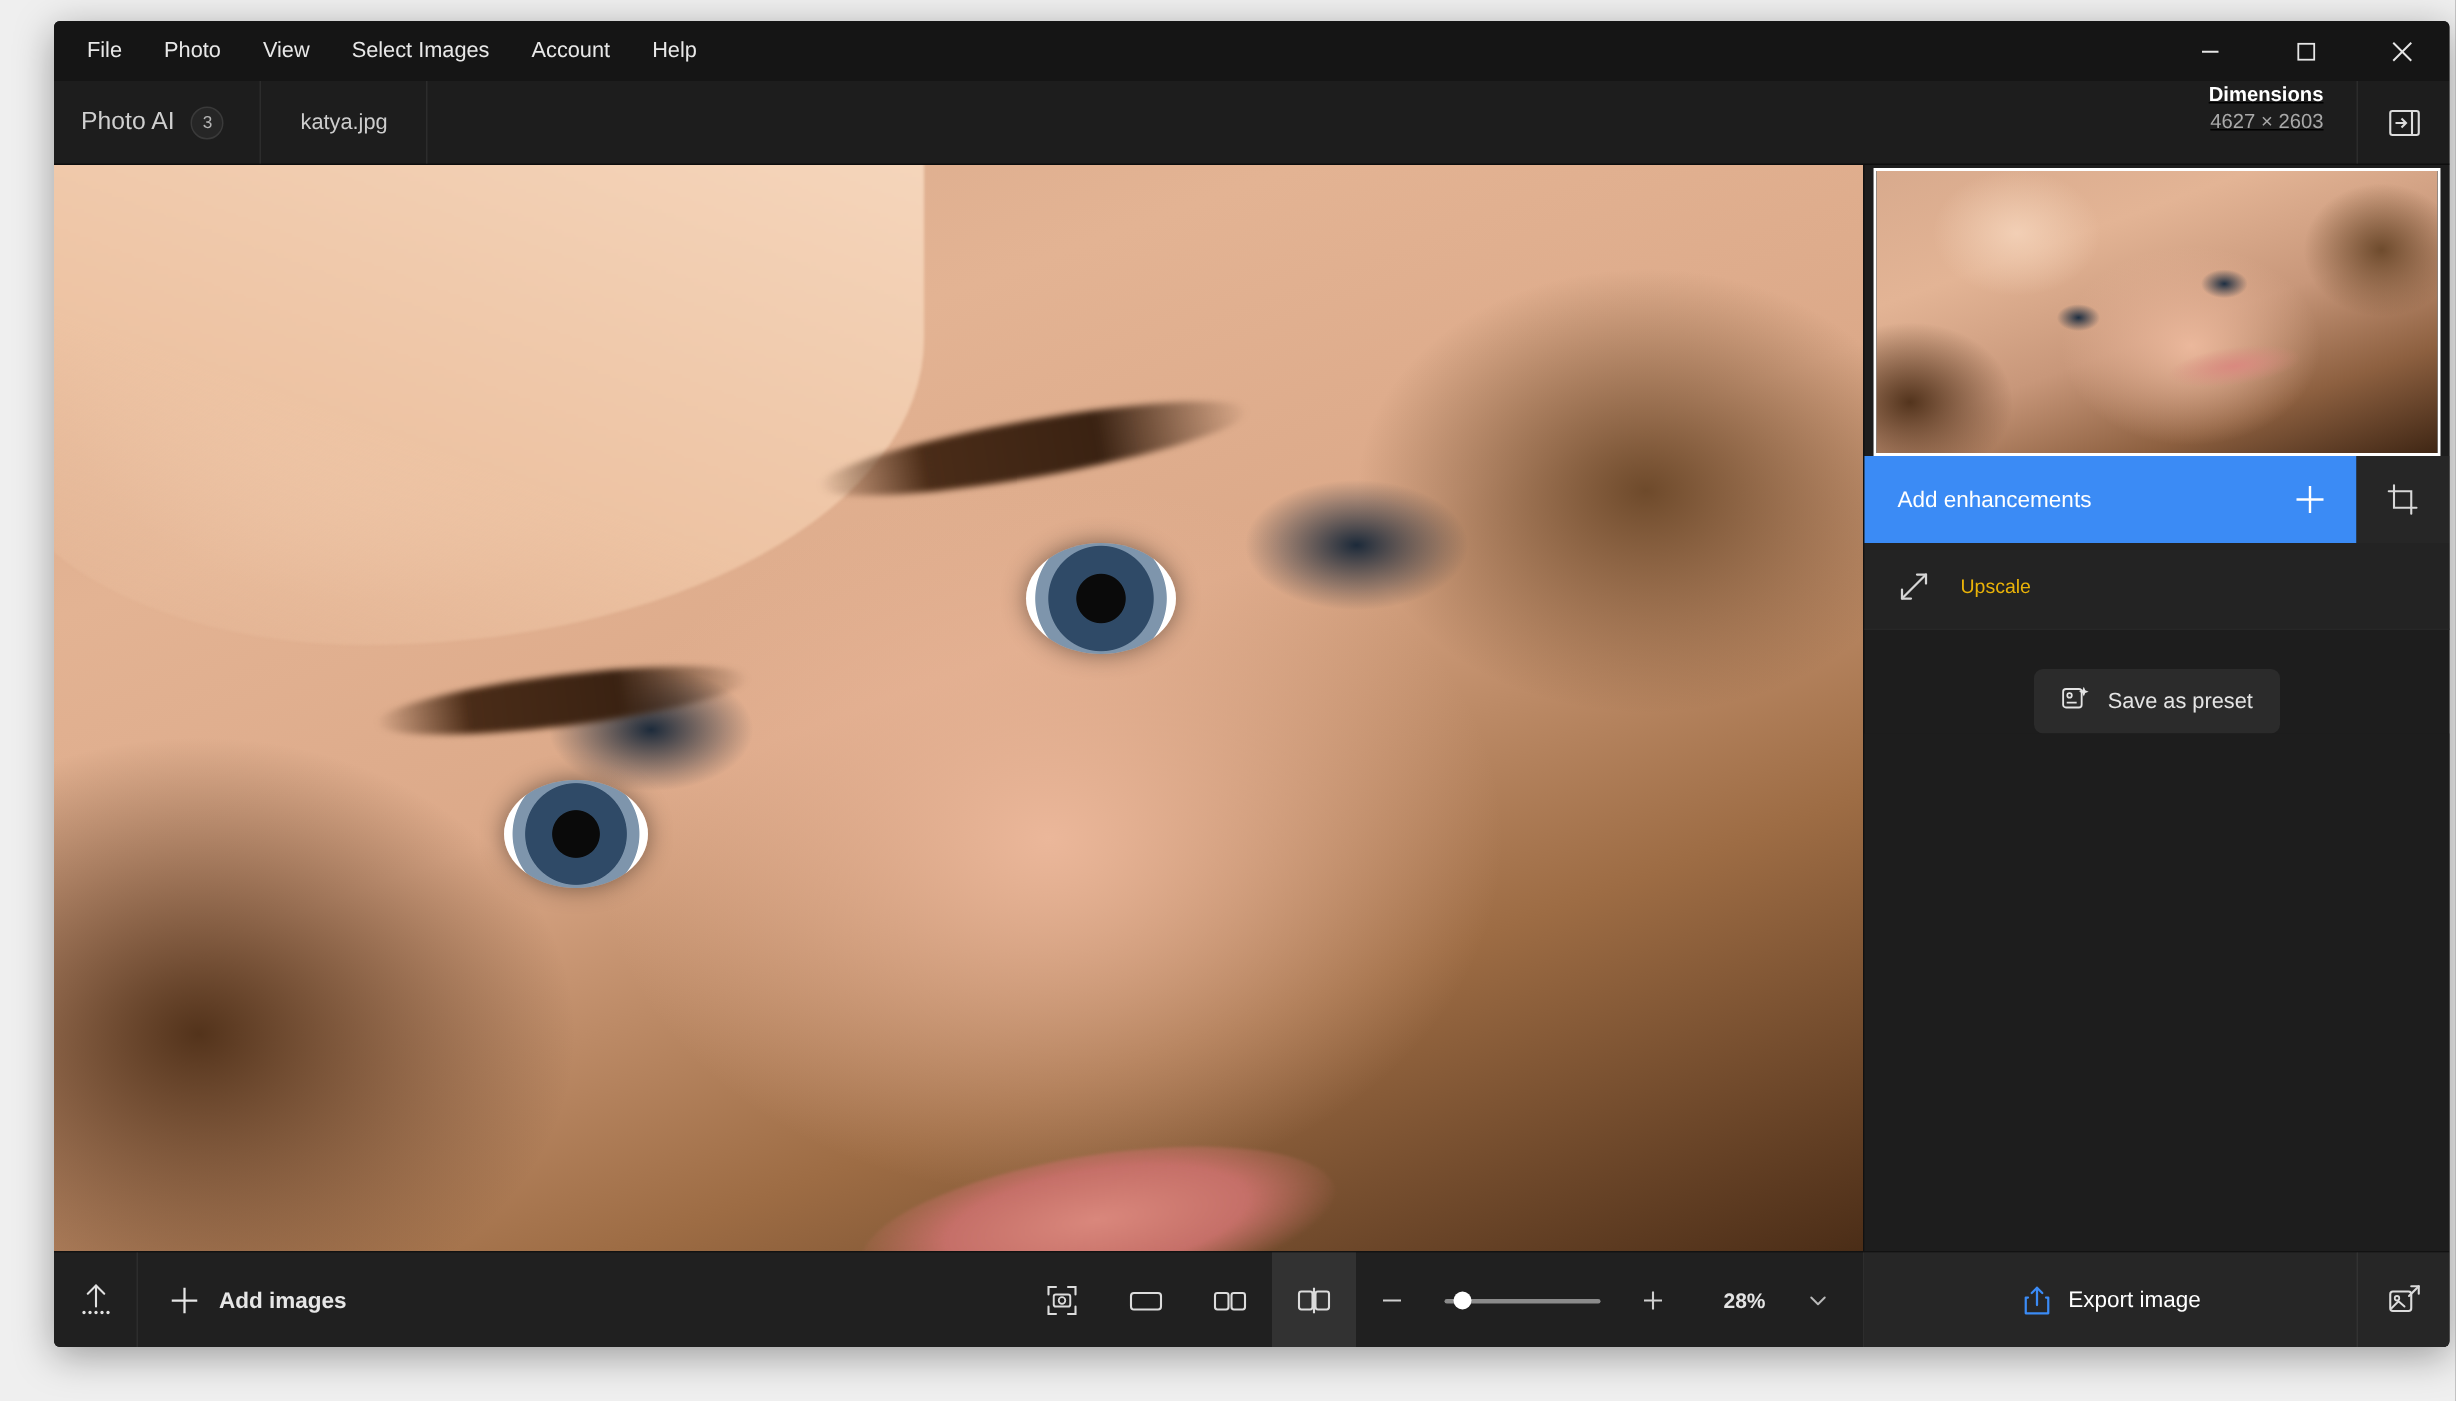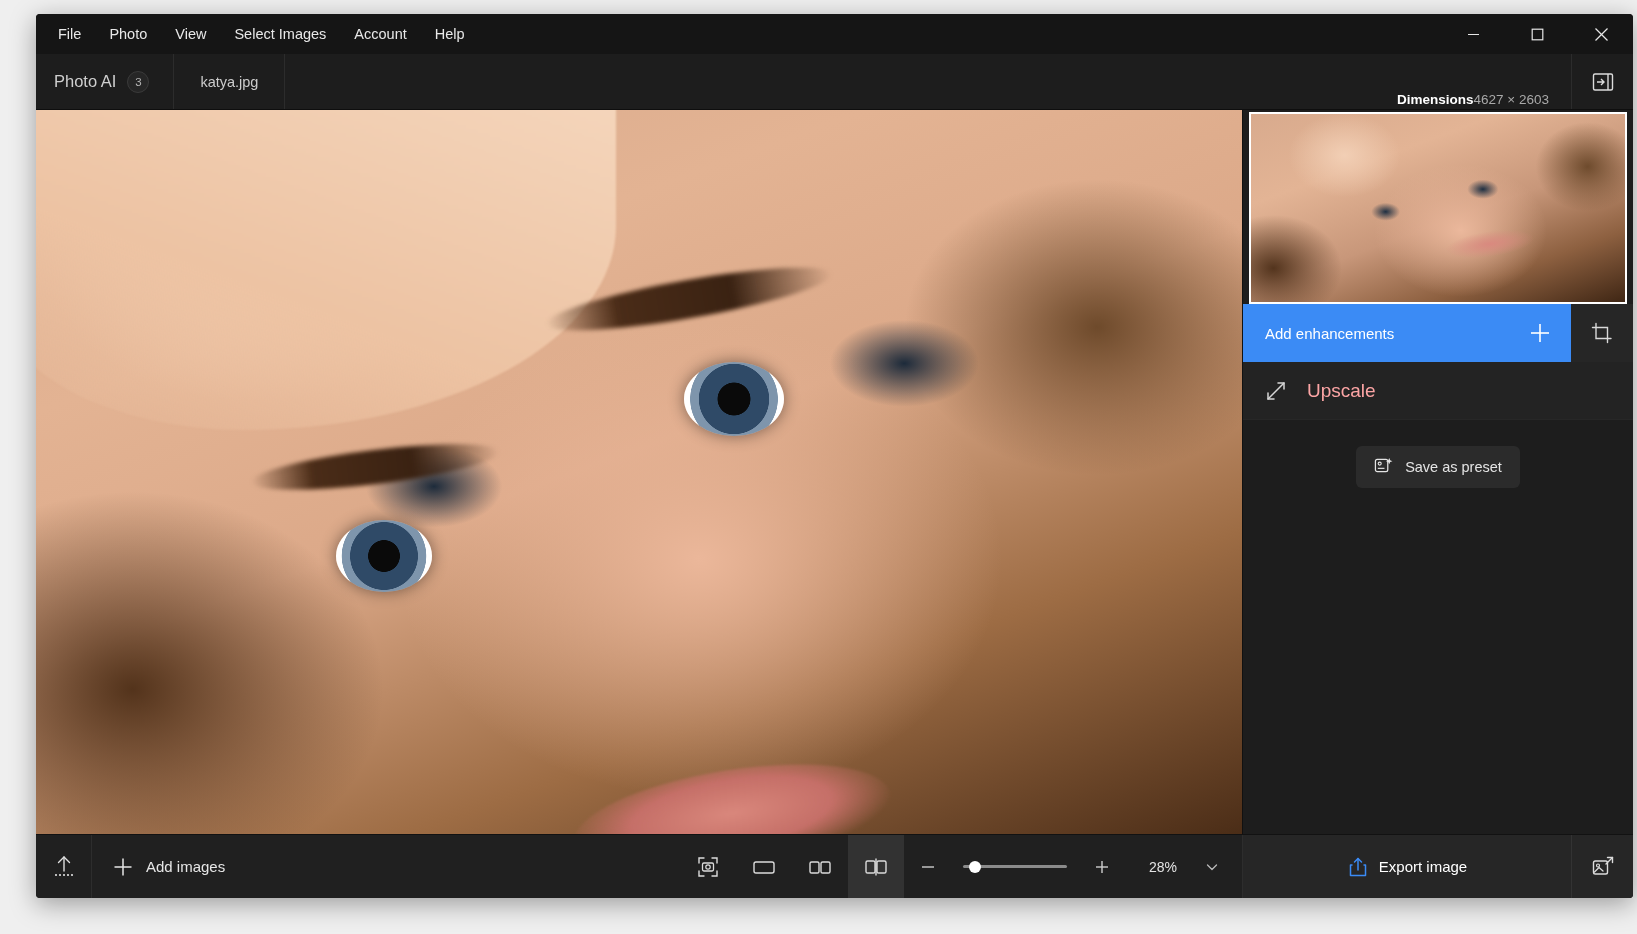--- a/index.html
+++ b/index.html
@@ -82,24 +82,25 @@
   }
   .filetab {
     display: flex; align-items: center;
     padding: 0 26px;
     color: #cdcdcd;
     font-size: 14.5px;
     border-right: 1px solid #2c2c2c;
   }
   .dims {
     margin-left: auto;
-    display: flex; flex-direction: row;
-    align-items: flex-end; justify-content: space-between;
+    display: flex; flex-direction: column;
+    align-items: flex-end; justify-content: flex-start;
     padding: 0 22px;
     line-height: 1.35;
+    text-decoration: underline;
   }
   .dims .lbl { color: #ffffff; font-size: 13.5px; font-weight: bold; }
   .dims .val { color: #a9a9a9; font-size: 13.5px; }
   .paneltoggle {
     width: 62px;
     display: flex; align-items: center; justify-content: center;
     border-left: 1px solid #2c2c2c;
     color: #dcdcdc;
   }
 
@@ -237,22 +238,22 @@
     background: #262626;
     display: flex; align-items: center; justify-content: center;
     color: #d8d8d8;
   }
 
   .enhitem {
     height: 58px;
     display: flex; align-items: center;
     gap: 20px;
     padding: 0 22px;
-    color: #fca5a5;
-    font-size: 19px;
+    color: #eab308;
+    font-size: 13px;
     border-bottom: 1px solid #272727;
     background: #232323;
   }
   .enhitem .icn { color: #d6d6d6; display: flex; }
 
   .presetwrap {
     display: flex; justify-content: center;
     padding: 26px 0 0 0;
   }
   .preset {
@@ -271,22 +272,23 @@
     flex: 0 0 64px;
     background: #202020;
     display: flex;
     align-items: stretch;
     border-top: 1px solid #121212;
   }
   .bleft {
     width: 1206px;
     flex: 0 0 1206px;
     display: flex;
-    align-items: center;
+    align-items: flex-start;
     position: relative;
+    font-weight: bold;
   }
   .upbtn {
     width: 56px; height: 64px;
     display: flex; align-items: center; justify-content: center;
     border-right: 1px solid #2d2d2d;
     color: #e0e0e0;
   }
   .addimages {
     display: flex; align-items: center; gap: 12px;
     padding: 0 20px;

